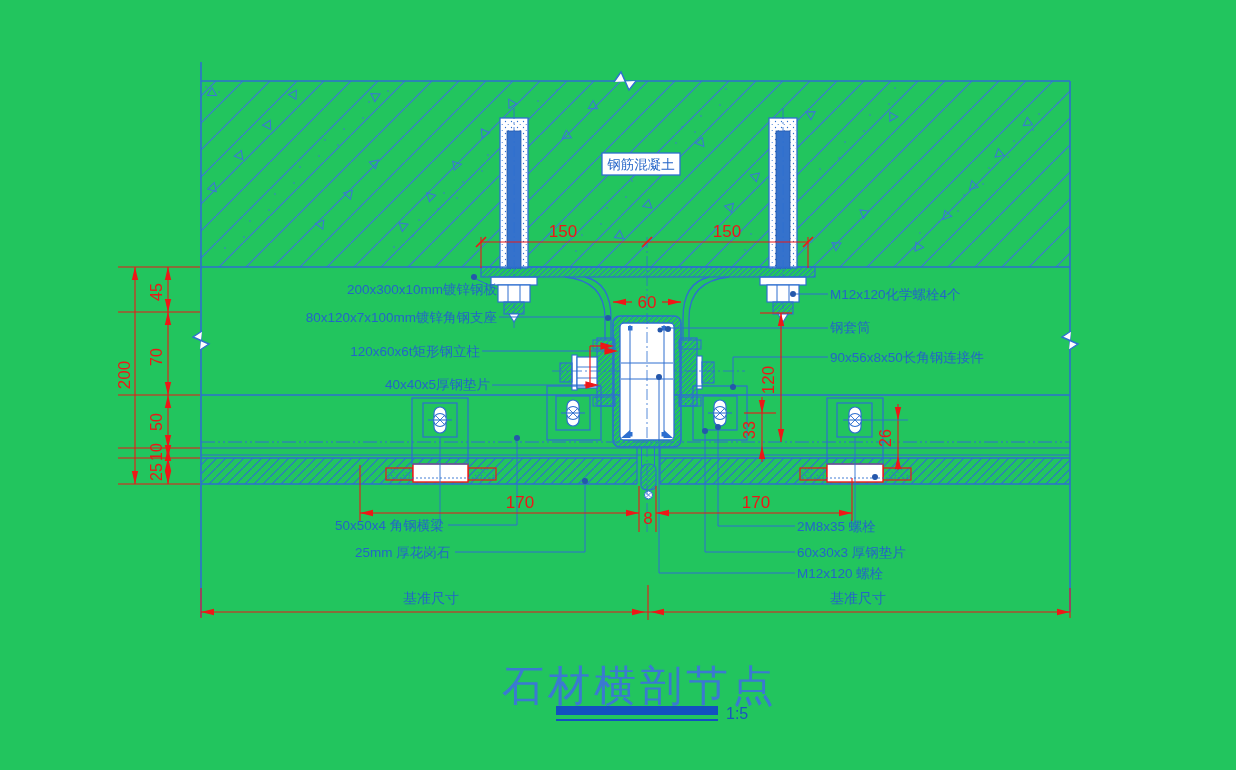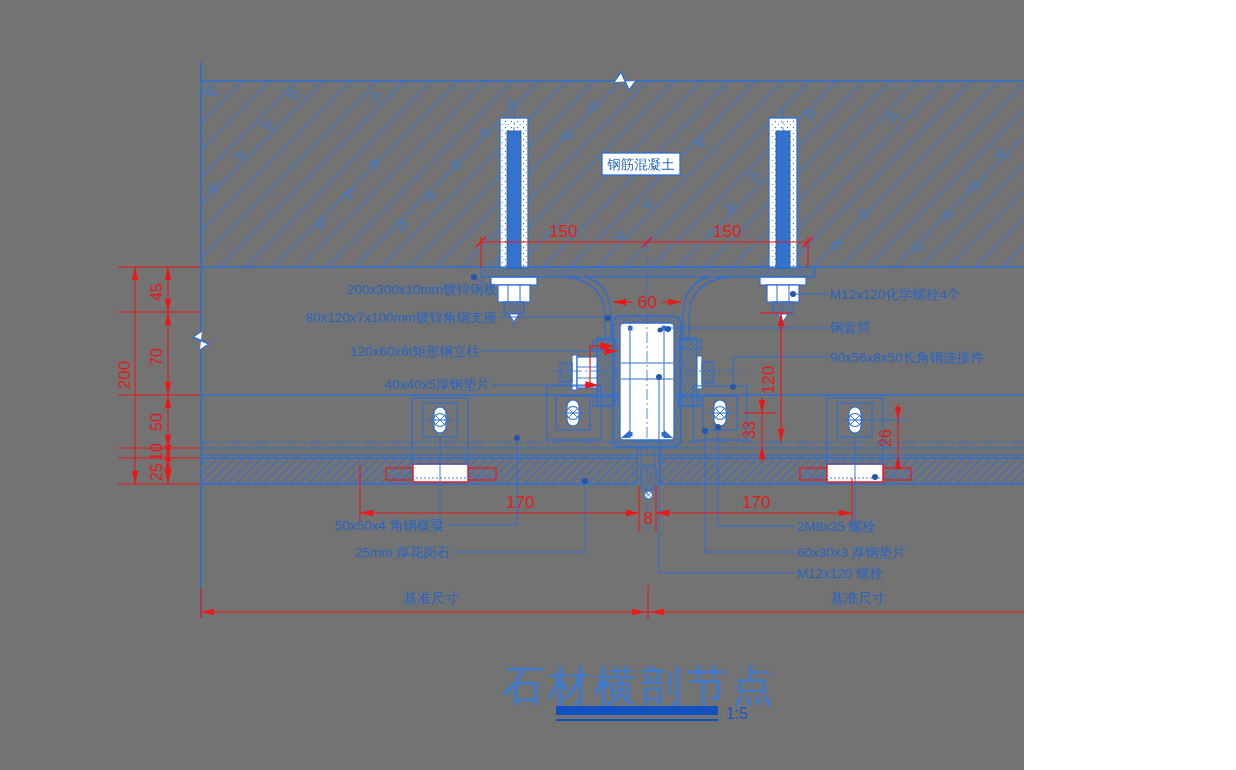--- a/index.html
+++ b/index.html
@@ -1,16 +1,16 @@
 <!DOCTYPE html>
 <html><head>
 <meta charset="utf-8">
 <style>
   html,body{margin:0;padding:0;background:#ffffff;}
-  .stage{width:1024px;height:770px;position:relative;background:#737373;overflow:hidden;
+  .stage{width:1236px;height:770px;position:relative;background:#22c55e;overflow:hidden;
          font-family:"Liberation Sans",sans-serif;}
   svg text{font-family:"Liberation Sans",sans-serif;}
   .lbl{fill:#2465c8;font-size:13.5px;}
   .dim{fill:#ee1717;font-size:17px;}
   .dimS{fill:#ee1717;font-size:16px;}
   .base{fill:#2465c8;font-size:14px;}
   .ttl{fill:#3b79d2;font-size:42px;letter-spacing:4px;}
   .scale{fill:#1a55c0;font-size:16px;}
   .bluestroke{stroke:#2e6fd0;fill:none;}
 </style>

